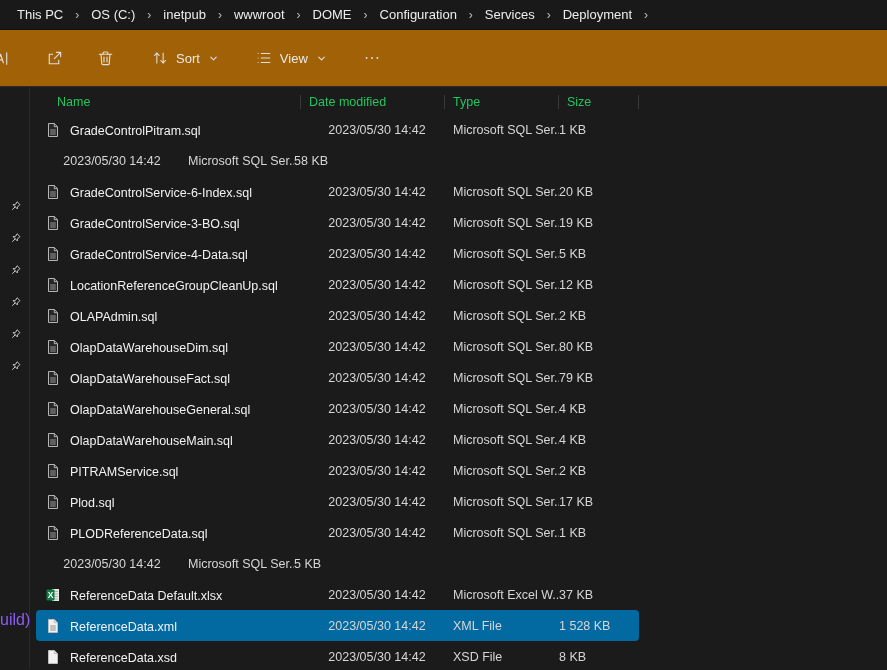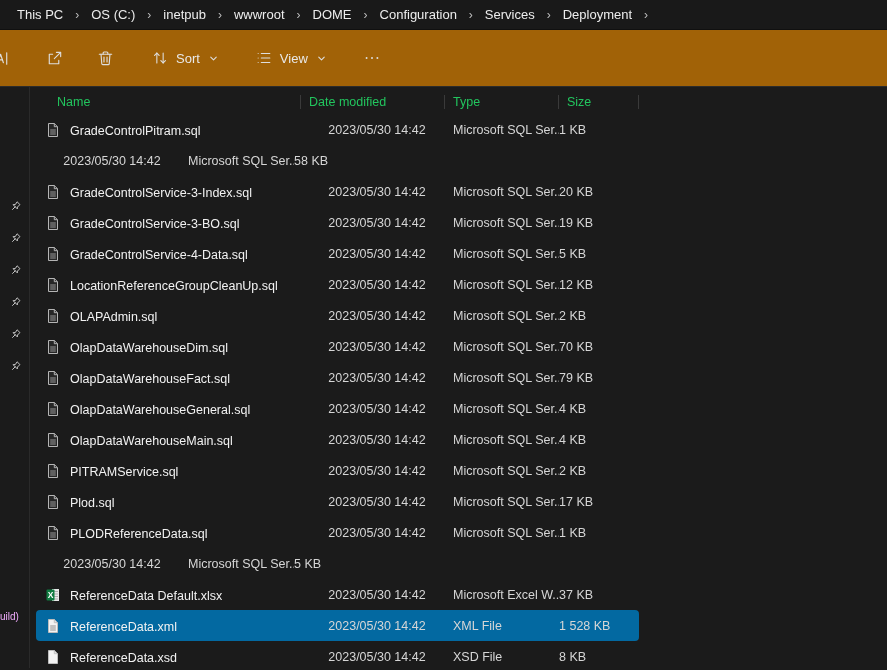--- a/index.html
+++ b/index.html
@@ -50,21 +50,21 @@
     border-right: 1px solid #2a2a2a;
     position: relative;
   }
   .pin-col {
     position: absolute; top: 112px; left: 0; width: 30px;
     display: flex; flex-direction: column; align-items: center; gap: 19px;
   }
   .pin { width: 13px; height: 13px; }
   .sidebar-partial {
     position: absolute; top: 524px; left: 0;
-    font-size: 10px; color: #f0abfc; white-space: nowrap;
+    font-size: 16px; color: #8b5cf6; white-space: nowrap;
   }
   .content { flex: 1; padding-top: 3px; }
   
   .header-row {
     display: flex; align-items: center;
     height: 24px; margin-left: 6px;
     font-size: 12.5px; color: #22c55e;
   }
   .hcell { position: relative; height: 100%; display: flex; align-items: center; }
   .hcell::after {
@@ -270,21 +270,21 @@
           <div class="cell name">
             <span class="ficon">
               <svg viewBox="0 0 16 16" width="16" height="16">
                 <path d="M3.5 1.5h5.8l3.2 3.2v9.8H3.5z" fill="#262626" stroke="#b5b5b5"></path>
                 <path d="M9.3 1.5v3.2h3.2" fill="none" stroke="#b5b5b5"></path>
                 <g stroke="#9a9a9a">
                   <path d="M5.2 8h5.6M5.2 10h5.6M5.2 12h5.6"></path>
                 </g>
               </svg>
             </span>
-            <span>GradeControlService-3-Index.sql</span>
+            <span>GradeControlService-6-Index.sql</span>
           </div>
           <div class="cell date">2023/05/30 14:42</div>
           <div class="cell type">Microsoft SQL Ser...</div>
           <div class="cell size">20 KB</div>
         </div>
         <div class="row">
           <div class="cell name">
             <span class="ficon">
               <svg viewBox="0 0 16 16" width="16" height="16">
                 <path d="M3.5 1.5h5.8l3.2 3.2v9.8H3.5z" fill="#262626" stroke="#b5b5b5"></path>
@@ -359,21 +359,21 @@
                 <path d="M9.3 1.5v3.2h3.2" fill="none" stroke="#b5b5b5"></path>
                 <g stroke="#9a9a9a">
                   <path d="M5.2 8h5.6M5.2 10h5.6M5.2 12h5.6"></path>
                 </g>
               </svg>
             </span>
             <span>OlapDataWarehouseDim.sql</span>
           </div>
           <div class="cell date">2023/05/30 14:42</div>
           <div class="cell type">Microsoft SQL Ser...</div>
-          <div class="cell size">70 KB</div>
+          <div class="cell size">80 KB</div>
         </div>
         <div class="row">
           <div class="cell name">
             <span class="ficon">
               <svg viewBox="0 0 16 16" width="16" height="16">
                 <path d="M3.5 1.5h5.8l3.2 3.2v9.8H3.5z" fill="#262626" stroke="#b5b5b5"></path>
                 <path d="M9.3 1.5v3.2h3.2" fill="none" stroke="#b5b5b5"></path>
                 <g stroke="#9a9a9a">
                   <path d="M5.2 8h5.6M5.2 10h5.6M5.2 12h5.6"></path>
                 </g>

